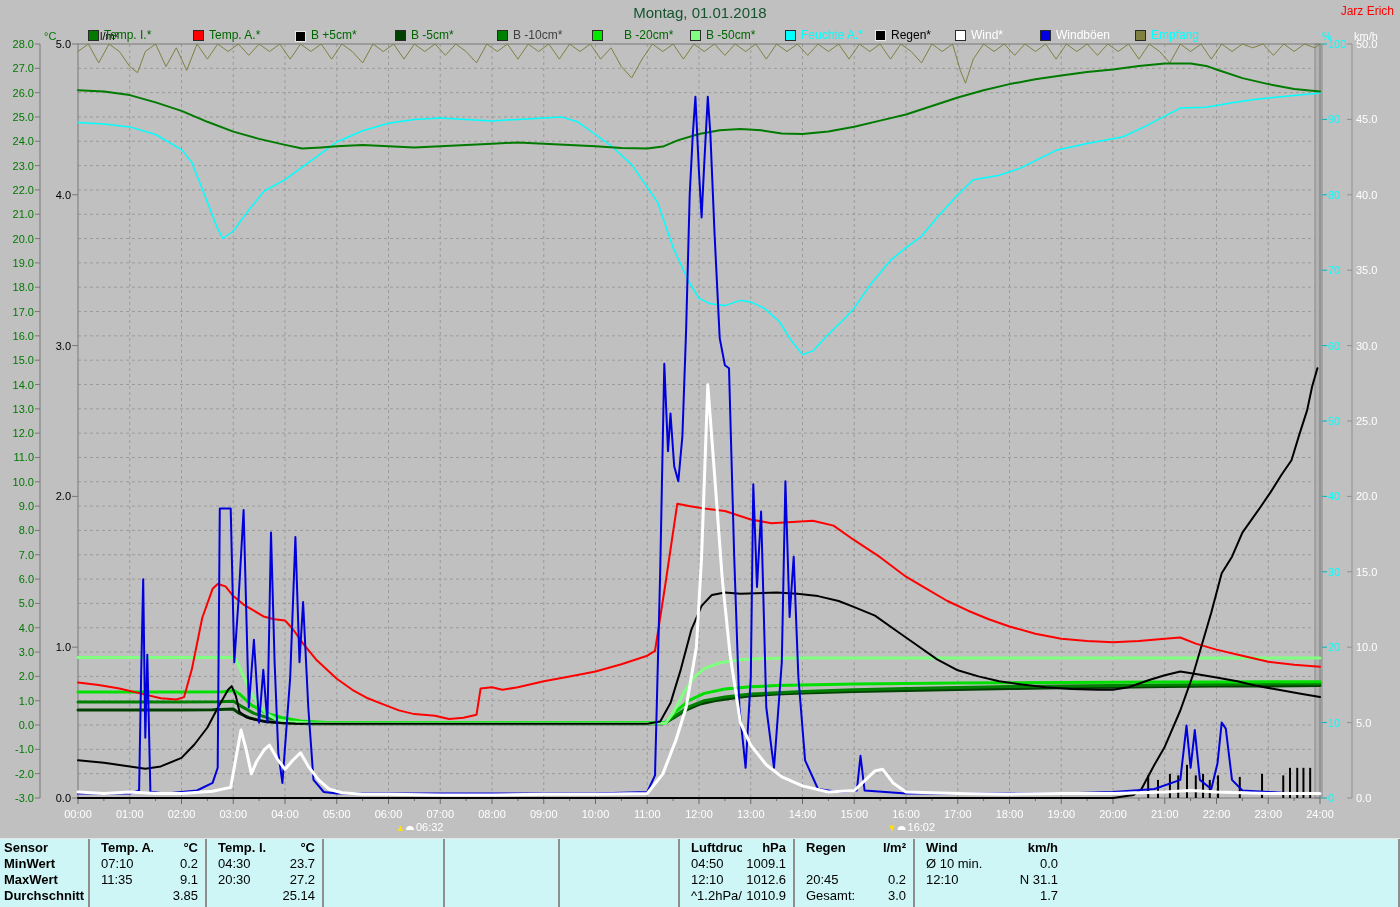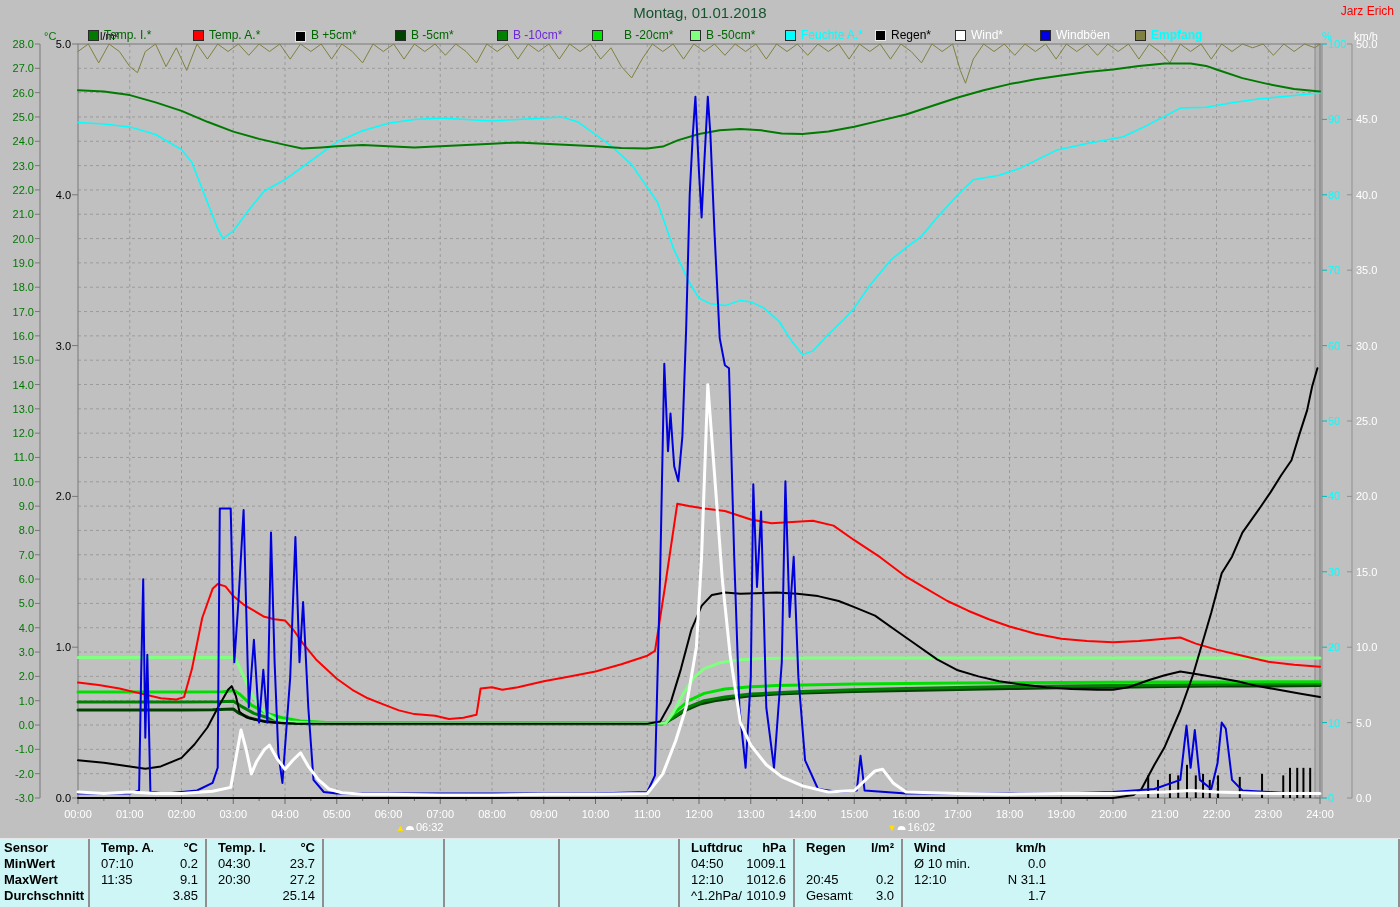--- a/index.html
+++ b/index.html
@@ -332,21 +332,21 @@
     <div class="legend-item" style="left: 295px; align-items: flex-end;">
       <span class="swatch" style="background: rgb(0, 0, 0); border-color: rgb(232, 232, 232);"></span>
       <span style="color: rgb(0, 102, 0);">B +5cm*</span>
     </div>
     <div class="legend-item" style="left: 395px;">
       <span class="swatch" style="background: rgb(0, 64, 0);"></span>
       <span style="color: rgb(0, 102, 0);">B -5cm*</span>
     </div>
     <div class="legend-item" style="left: 497px;">
       <span class="swatch" style="background: rgb(0, 128, 0);"></span>
-      <span style="color: #6d28d9;">B -10cm*</span>
+      <span style="color: #404040;">B -10cm*</span>
     </div>
     <div class="legend-item" style="left: 592px;">
       <span class="swatch" style="background: rgb(0, 232, 0);"></span>
       <span style="color: rgb(0, 102, 0); margin-left: 16px;">B -20cm*</span>
     </div>
     <div class="legend-item" style="left: 690px;">
       <span class="swatch" style="background: rgb(128, 255, 128);"></span>
       <span style="color: rgb(0, 102, 0);">B -50cm*</span>
     </div>
     <div class="legend-item" style="left: 785px;">
@@ -360,21 +360,21 @@
     <div class="legend-item" style="left: 955px;">
       <span class="swatch" style="background: rgb(255, 255, 255);"></span>
       <span style="color: rgb(255, 255, 255);">Wind*</span>
     </div>
     <div class="legend-item" style="left: 1040px;">
       <span class="swatch" style="background: rgb(0, 0, 224);"></span>
       <span style="color: rgb(255, 255, 255);">Windböen</span>
     </div>
     <div class="legend-item" style="left: 1135px;">
       <span class="swatch" style="background: rgb(128, 128, 64);"></span>
-      <span style="color: rgb(0, 255, 255); font-weight: bold;">Empfang</span>
+      <span style="color: rgb(0, 255, 255);">Empfang</span>
     </div>
   </div>
 
 <div id="stats-table">
     <div class="tcol" style="width: 88px;">
       <div class="rowlbl">Sensor</div>
       <div class="rowlbl">MinWert</div>
       <div class="rowlbl">MaxWert</div>
       <div class="rowlbl">Durchschnitt</div>
     </div>
@@ -491,21 +491,21 @@
         <div class="trow">
           <span class="tl">12:10</span>
           <span class="tr">1012.6</span>
         </div>
         <div class="trow">
           <span class="tl">^1.2hPa/h</span>
           <span class="tr">1010.9</span>
         </div>
       </div>
     </div>
-    <div class="tcol" style="width: 108px;">
+    <div class="tcol" style="width: 120px;">
       <div>
         <div class="trow hdr">
           <span class="tl">Regen</span>
           <span class="tr">l/m²</span>
         </div>
         <div class="trow">
           <span class="tl"></span>
           <span class="tr"></span>
         </div>
         <div class="trow">

